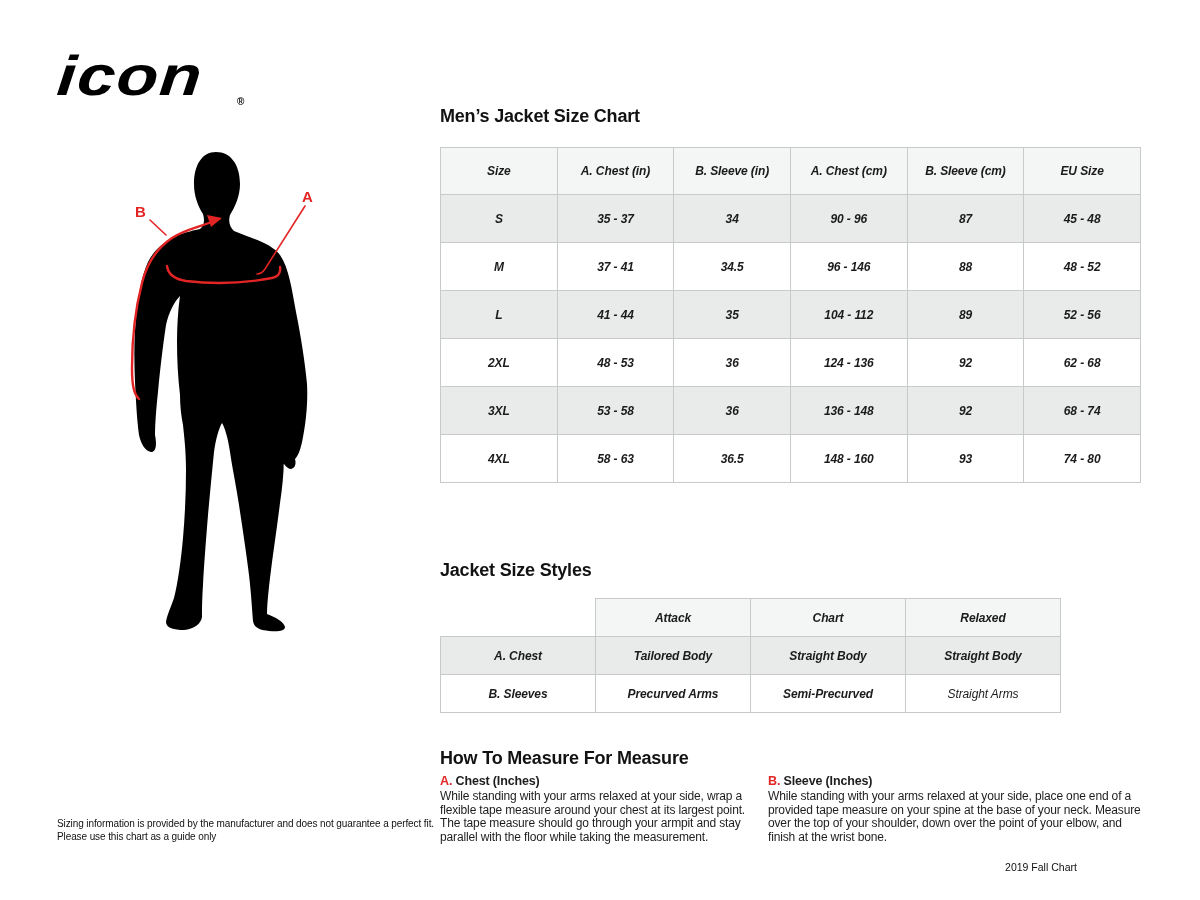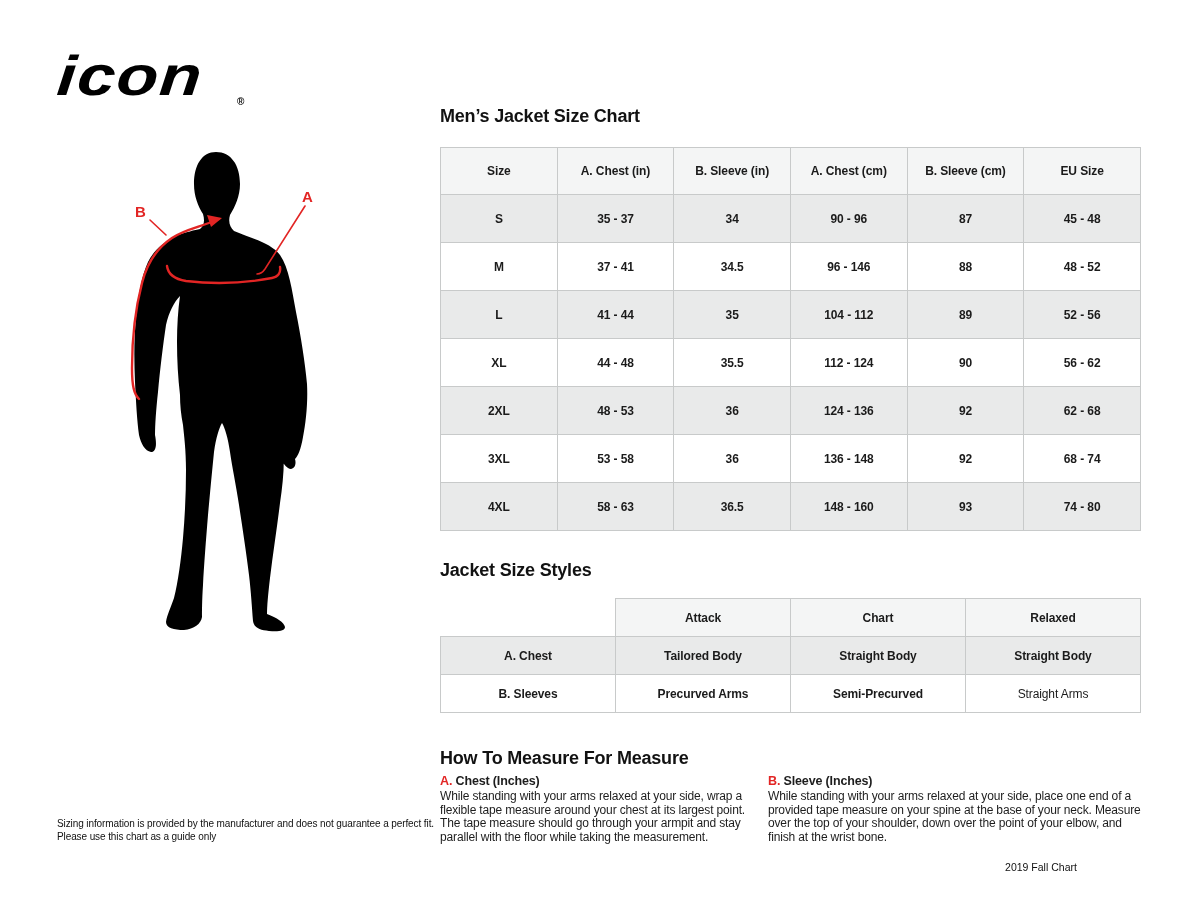--- a/index.html
+++ b/index.html
@@ -33,30 +33,30 @@
   .red-fill{fill:var(--accent);}
   .figure-label{fill:var(--accent);font-family:"Liberation Sans",sans-serif;font-weight:700;font-size:15px;}
 
   
   .sec-title{position:absolute;left:440px;font-size:18px;font-weight:700;letter-spacing:-0.2px;color:#121212;}
   #title-size{top:106px;}
   #title-styles{top:560px;}
   #title-measure{top:748px;}
 
   
-  table{border-collapse:collapse;table-layout:fixed;}
+  table{border-collapse:collapse;table-layout:fixed;font-style:italic;}
   th,td{border:1px solid var(--border);text-align:center;vertical-align:middle;
         font-size:12px;font-weight:700;color:#1b1b1b;letter-spacing:-0.1px;}
   .size-table{position:absolute;left:440px;top:147px;width:701px;}
   .size-table th{height:47px;background:var(--hdr-bg);}
   .size-table td{height:48px;}
   .size-table tbody tr:nth-child(odd) td{background:var(--alt-bg);}
   .size-table tbody tr:nth-child(even) td{background:#ffffff;}
 
-  .styles-table{position:absolute;left:440px;top:598px;width:701px;}
+  .styles-table{position:absolute;left:440px;top:598px;width:621px;}
   .styles-table th{height:38px;background:var(--hdr-bg);}
   .styles-table td{height:38px;}
   .styles-table th.blank{background:transparent;border:none;}
   .styles-table tbody tr:nth-child(1) td{background:var(--alt-bg);}
   .styles-table tbody tr:nth-child(2) td{background:#ffffff;}
   .styles-table tbody tr:nth-child(2) td:last-child{font-weight:400;}
 
   
   .measure-col{position:absolute;top:775px;font-size:12px;line-height:13.8px;letter-spacing:-0.15px;color:#1d1d1d;}
   #measure-a{left:440px;width:316px;}
@@ -178,28 +178,20 @@
         </tr>
         <tr>
           <td>L</td>
           <td>41 - 44</td>
           <td>35</td>
           <td>104 - 112</td>
           <td>89</td>
           <td>52 - 56</td>
         </tr>
         <tr>
-          <td>XL</td>
-          <td>44 - 48</td>
-          <td>35.5</td>
-          <td>112 - 124</td>
-          <td>90</td>
-          <td>56 - 62</td>
-        </tr>
-        <tr>
           <td>2XL</td>
           <td>48 - 53</td>
           <td>36</td>
           <td>124 - 136</td>
           <td>92</td>
           <td>62 - 68</td>
         </tr>
         <tr>
           <td>3XL</td>
           <td>53 - 58</td>

